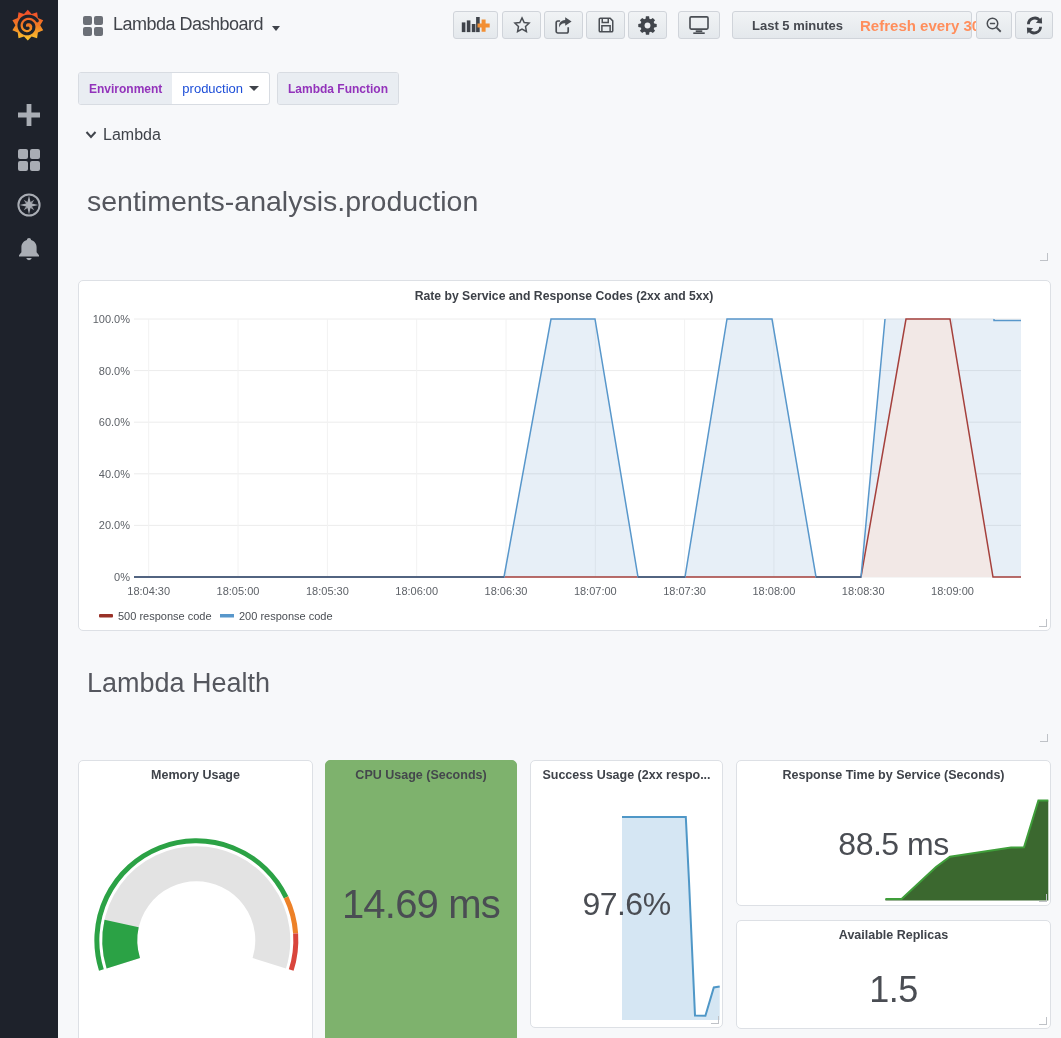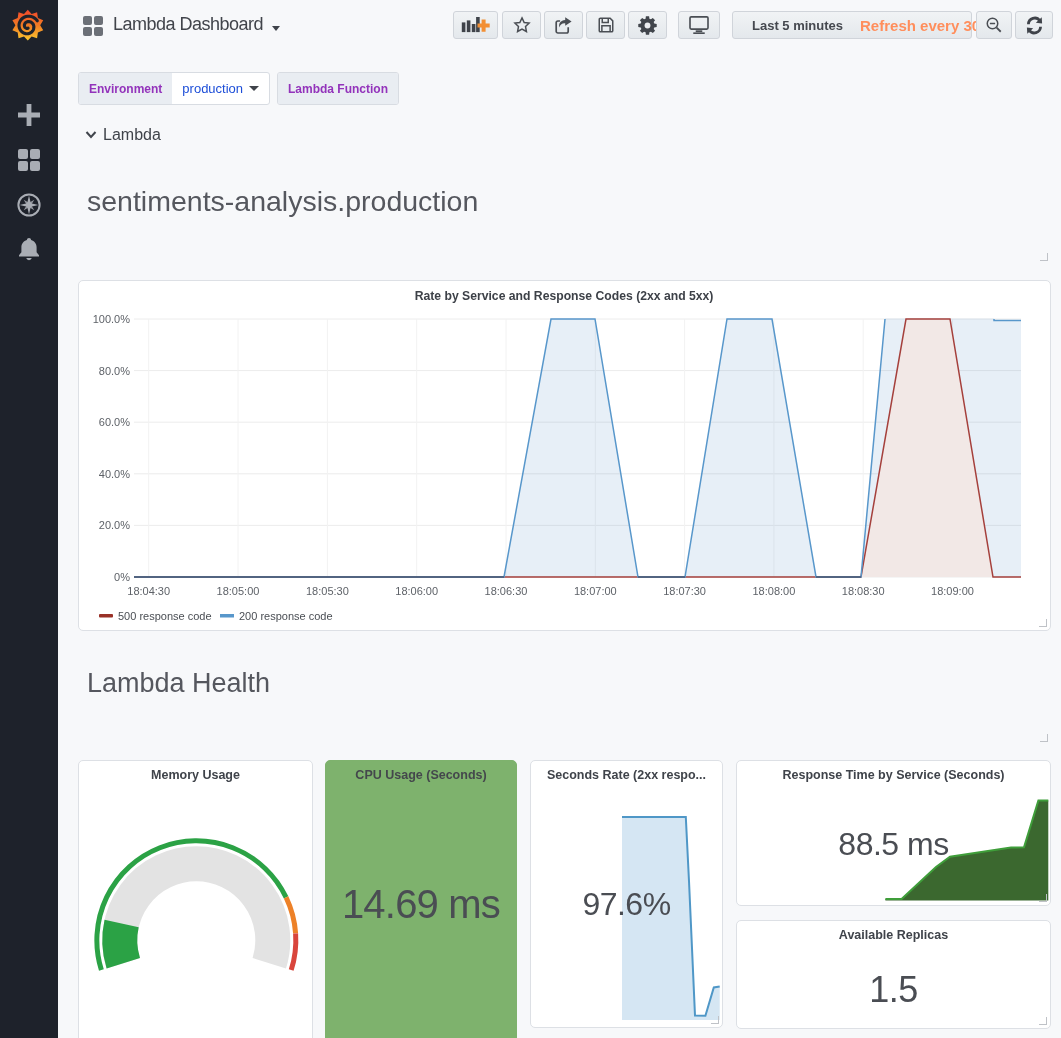--- a/index.html
+++ b/index.html
@@ -220,21 +220,21 @@
   <div class="corner"></div>
 </div>
 
 <div class="panel" style="left:325px;top:760px;width:192px;height:308px;background:#7eb26d;border-color:#7eb26d">
   <div class="ptitle" style="color:#44474c">CPU Usage (Seconds)</div>
   <div class="bigval" style="left:0;right:0;top:121px;text-align:center;font-size:40px;letter-spacing:-0.8px">14.69 ms</div>
   <div class="corner" style="border-color:#9cc48e"></div>
 </div>
 
 <div class="panel" style="left:530px;top:760px;width:193px;height:268px">
-  <div class="ptitle">Seconds Rate (2xx respo...</div>
+  <div class="ptitle">Success Usage (2xx respo...</div>
   <svg width="191" height="266" viewBox="0 0 191 266" style="position:absolute;left:0;top:0">
     <path d="M91 259 L91 56 L154.8 56 L158 120 L164 254.6 L174.4 254.8 L182.8 226.4 L188.7 225.4 L188.7 259 Z" fill="#d5e6f3"></path>
     <path d="M91 56 L154.8 56 L158 120 L164 254.6 L174.4 254.8 L182.8 226.4 L188.7 225.4" fill="none" stroke="#4f97c7" stroke-width="2"></path>
   </svg>
   <div class="bigval" style="left:0;right:0;top:125px;text-align:center;font-size:32px;letter-spacing:-0.5px">97.6%</div>
   <div class="corner"></div>
 </div>
 
 <div class="panel" style="left:736px;top:760px;width:315px;height:146px">
   <div class="ptitle">Response Time by Service (Seconds)</div>

